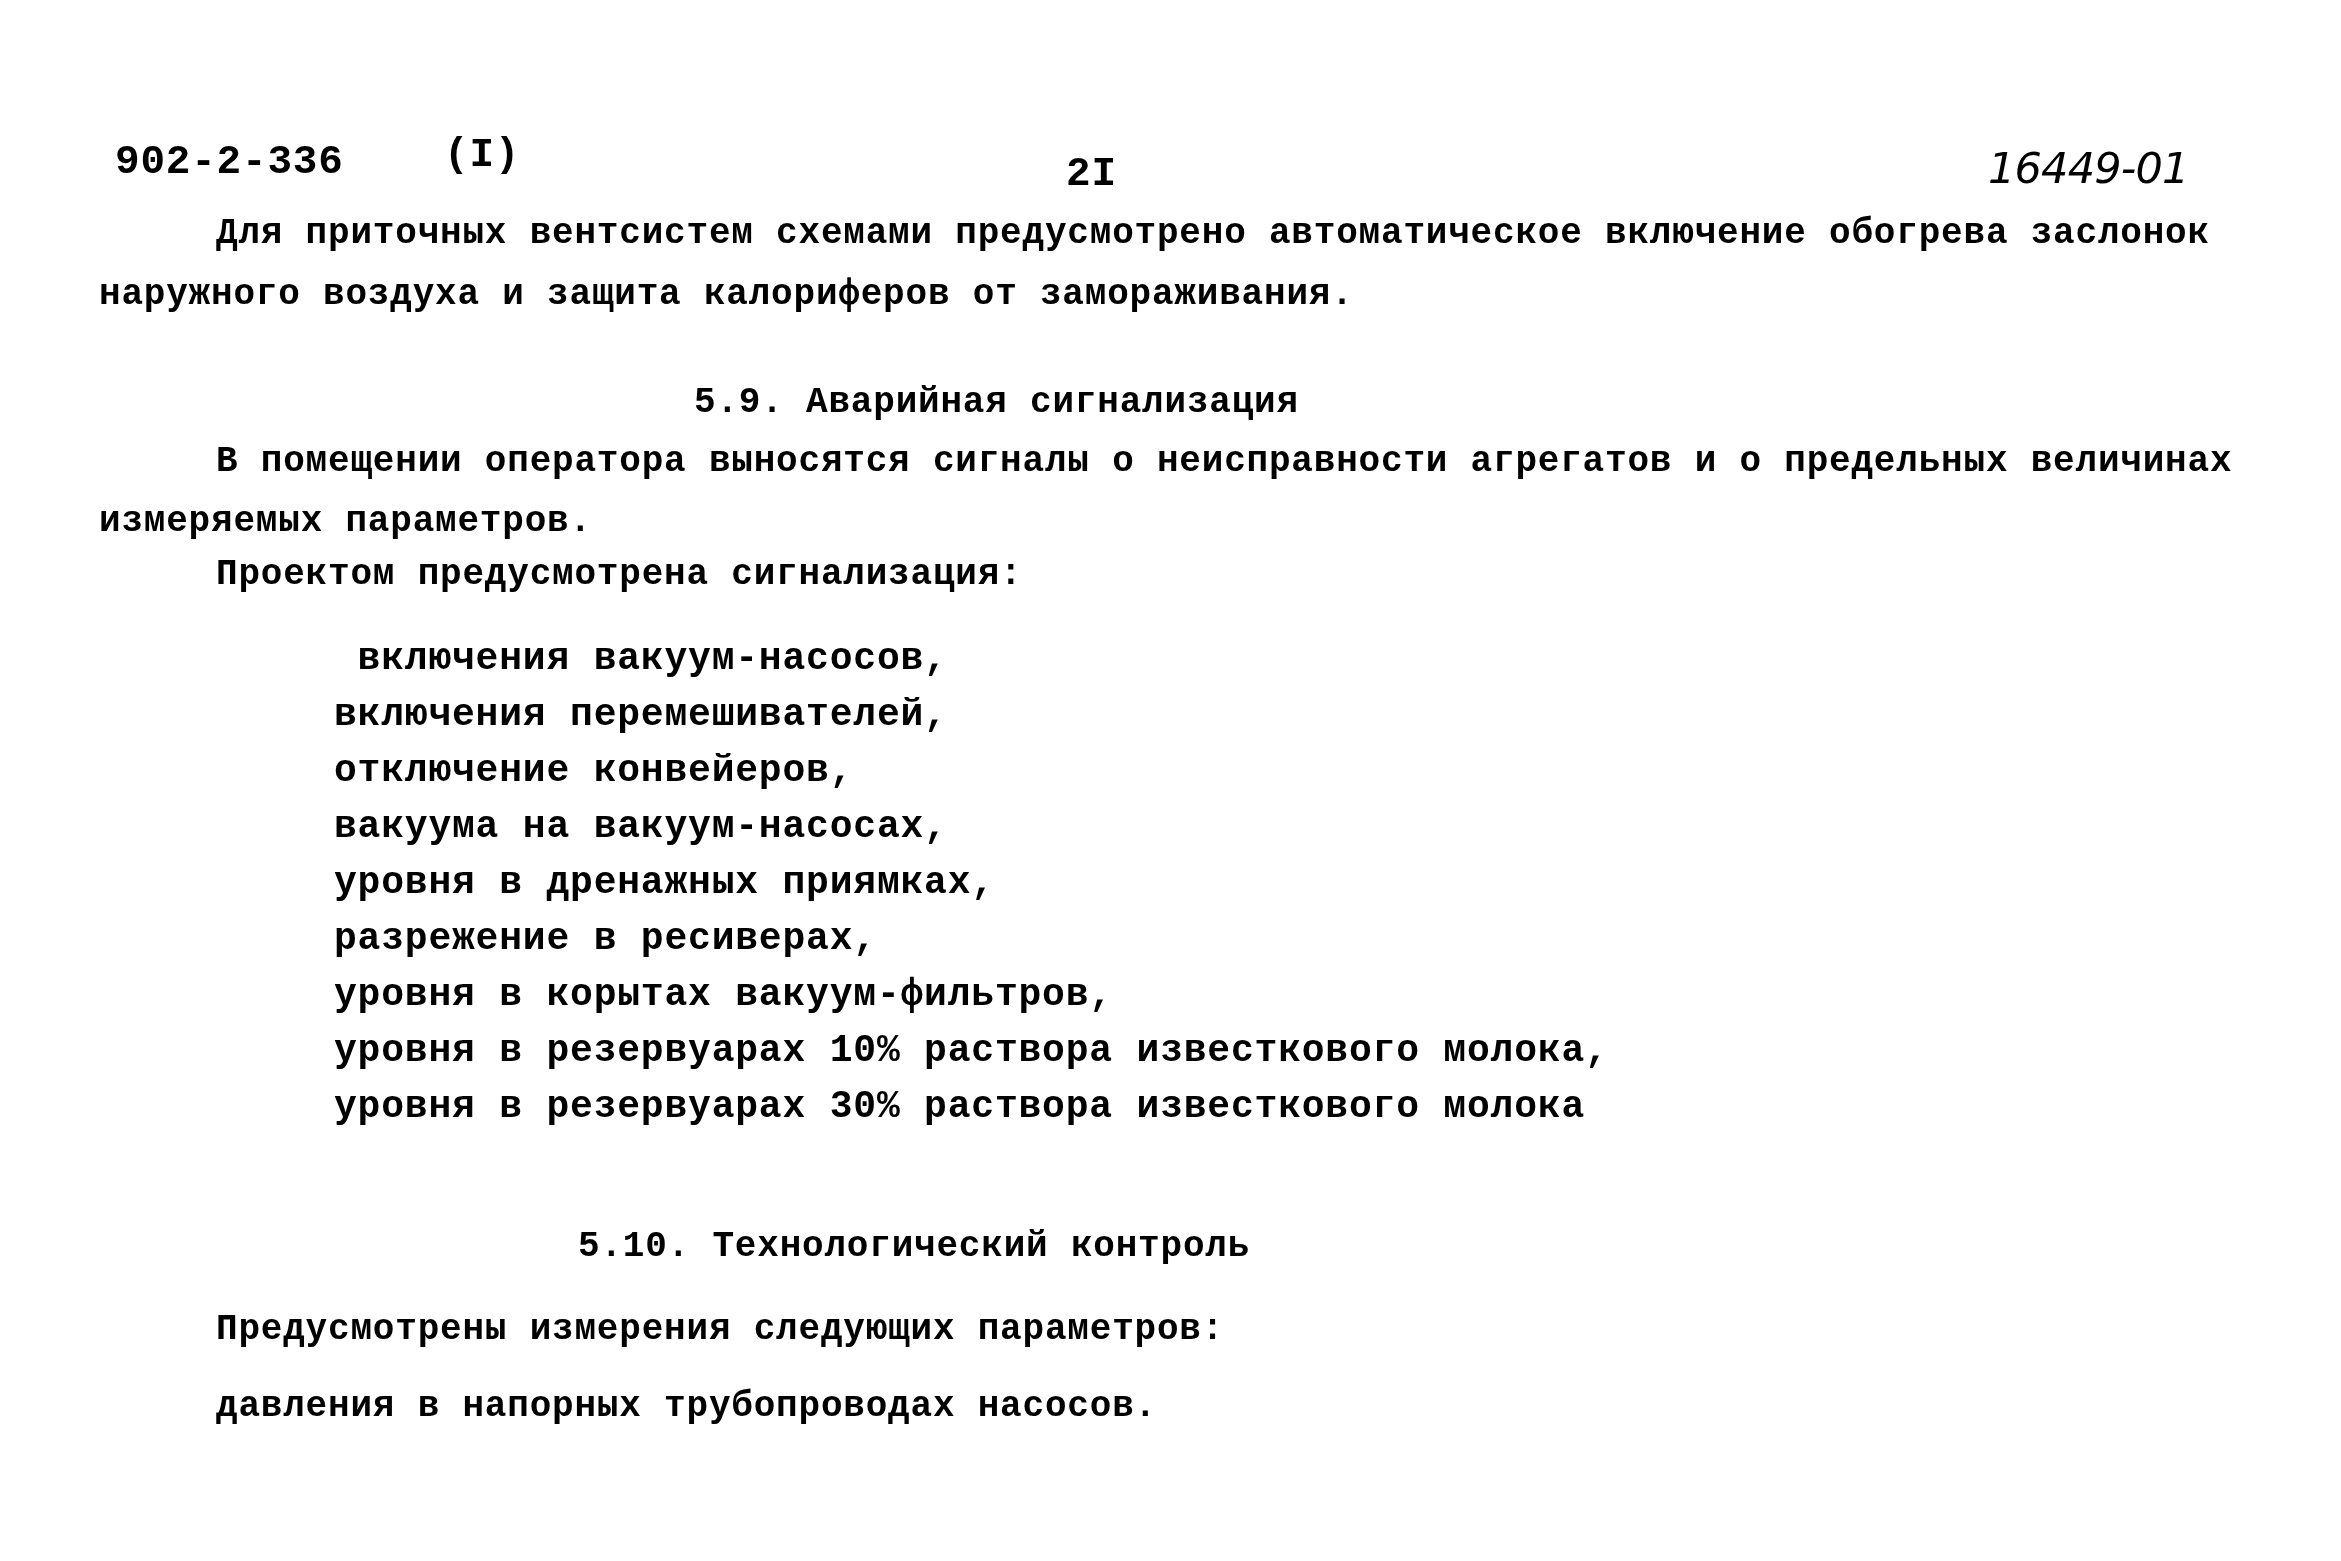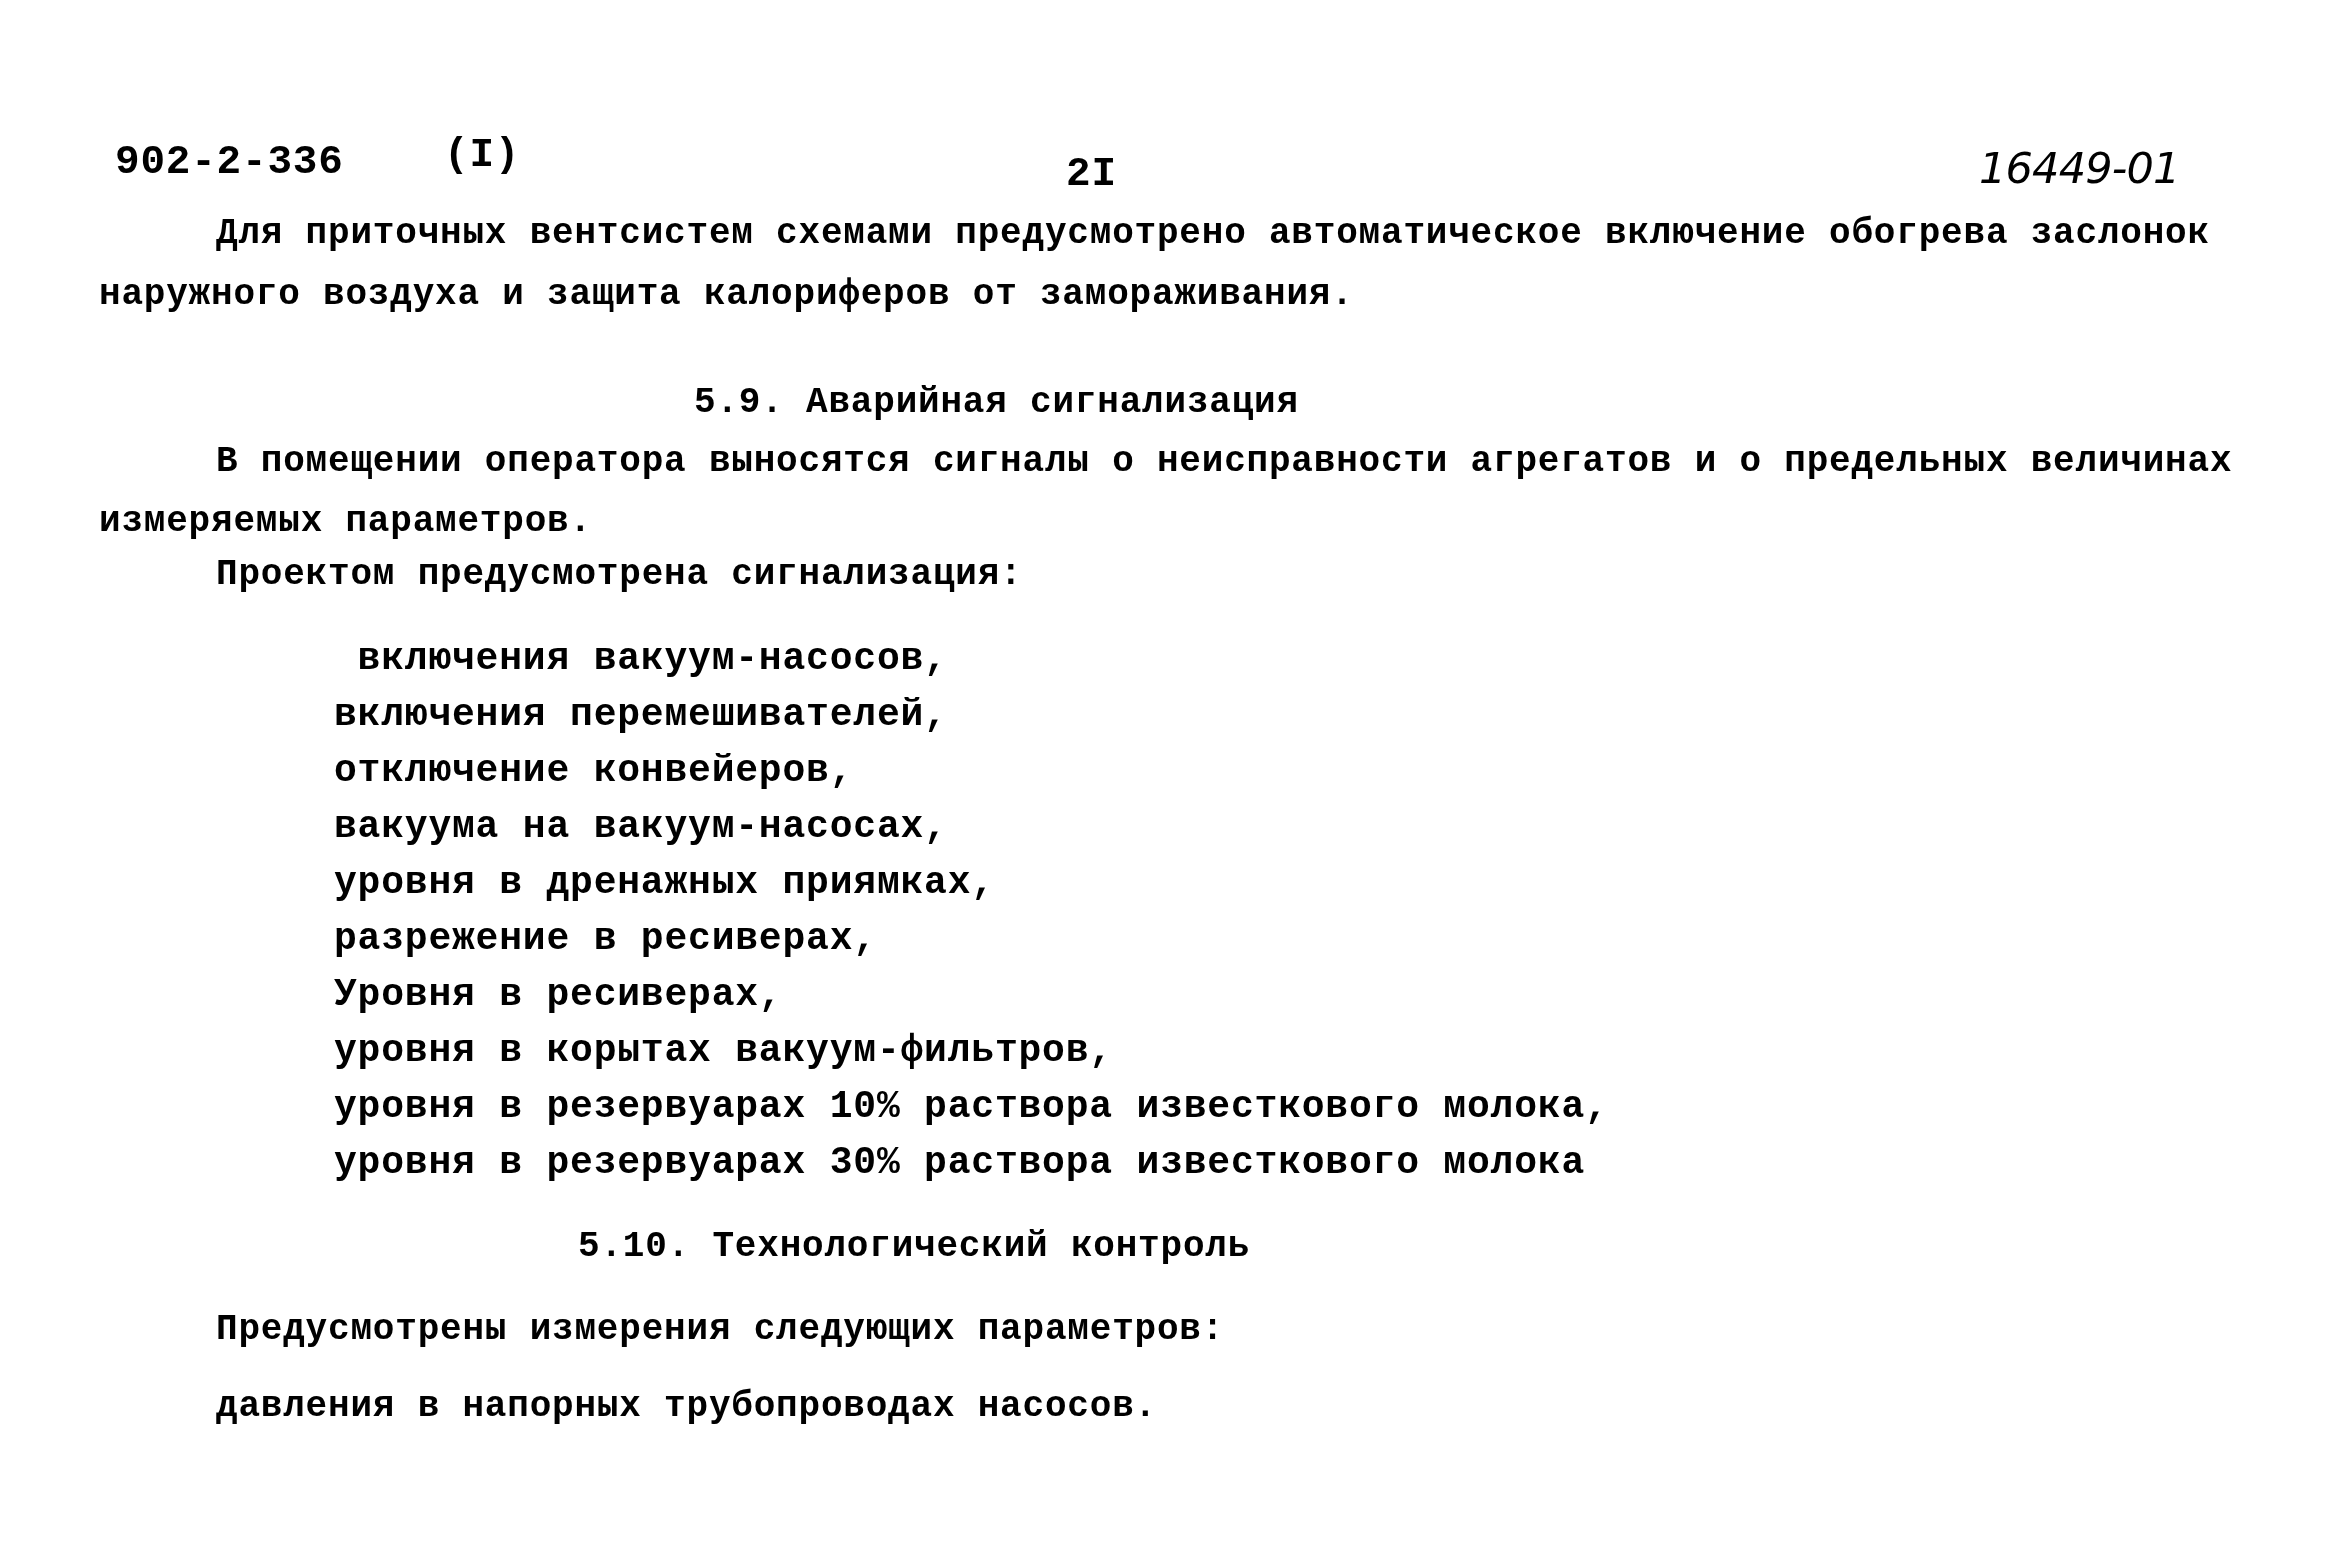--- a/index.html
+++ b/index.html
@@ -1,20 +1,20 @@
 <!DOCTYPE html>
 <html style="font-size:13.2px"><head>
 <meta charset="utf-8">
 <style>
   html, body { margin: 0; padding: 0; background: #ffffff; }
   body { width: 2342px; height: 1561px; position: relative; overflow: hidden;
          font-family: "Liberation Mono", "DejaVu Sans Mono", monospace; color: #000; }
   .t { position: absolute; white-space: pre; font-weight: bold; font-size: 36px; line-height: 1; letter-spacing: 0.8px; }
   .hdr { font-size: 41px; }
-  .hand { font-family: "DejaVu Sans", sans-serif; font-style: italic; font-weight: normal; font-size: 43px; letter-spacing: -0.8px; }
+  .hand { font-family: "DejaVu Sans", sans-serif; font-style: italic; font-weight: normal; font-size: 43px; letter-spacing: -0.8px; margin-left: 9px; }
   .list { position: absolute; left: 326px; top: 632px; margin: 8px; padding: 0; list-style: none; }
   .list li { position: relative; height: 56px; white-space: pre; font-weight: bold; font-size: 38px; line-height: 38px; letter-spacing: 0.8px; }
 </style>
 </head>
 <body>
 
 <div class="t hdr" style="left:115px; top:142px;">902-2-336</div>
 <div class="t hdr" style="left:444px; top:135px;">(I)</div>
 <div class="t hdr" style="left:1066px; top:154px;">2I</div>
 <div class="t hand" style="left:1979px; top:147px;">16449-01</div>
@@ -27,21 +27,20 @@
 <div class="t" style="left:99px; top:504px;">измеряемых параметров.</div>
 <div class="t" style="left:216px; top:557px;">Проектом предусмотрена сигнализация:</div>
 
 <ul class="list">
   <li> включения вакуум-насосов,</li>
   <li>включения перемешивателей,</li>
   <li>отключение конвейеров,</li>
   <li>вакуума на вакуум-насосах,</li>
   <li>уровня в дренажных приямках,</li>
   <li>разрежение в ресиверах,</li>
-  <li>Уровня в ресиверах,</li>
   <li>уровня в корытах вакуум-фильтров,</li>
   <li>уровня в резервуарах 10% раствора известкового молока,</li>
   <li>уровня в резервуарах 30% раствора известкового молока</li>
 </ul>
 
 <div class="t" style="left:578px; top:1229px;">5.10. Технологический контроль</div>
 <div class="t" style="left:216px; top:1312px;">Предусмотрены измерения следующих параметров:</div>
 <div class="t" style="left:216px; top:1389px;">давления в напорных трубопроводах насосов.</div>
 
 

